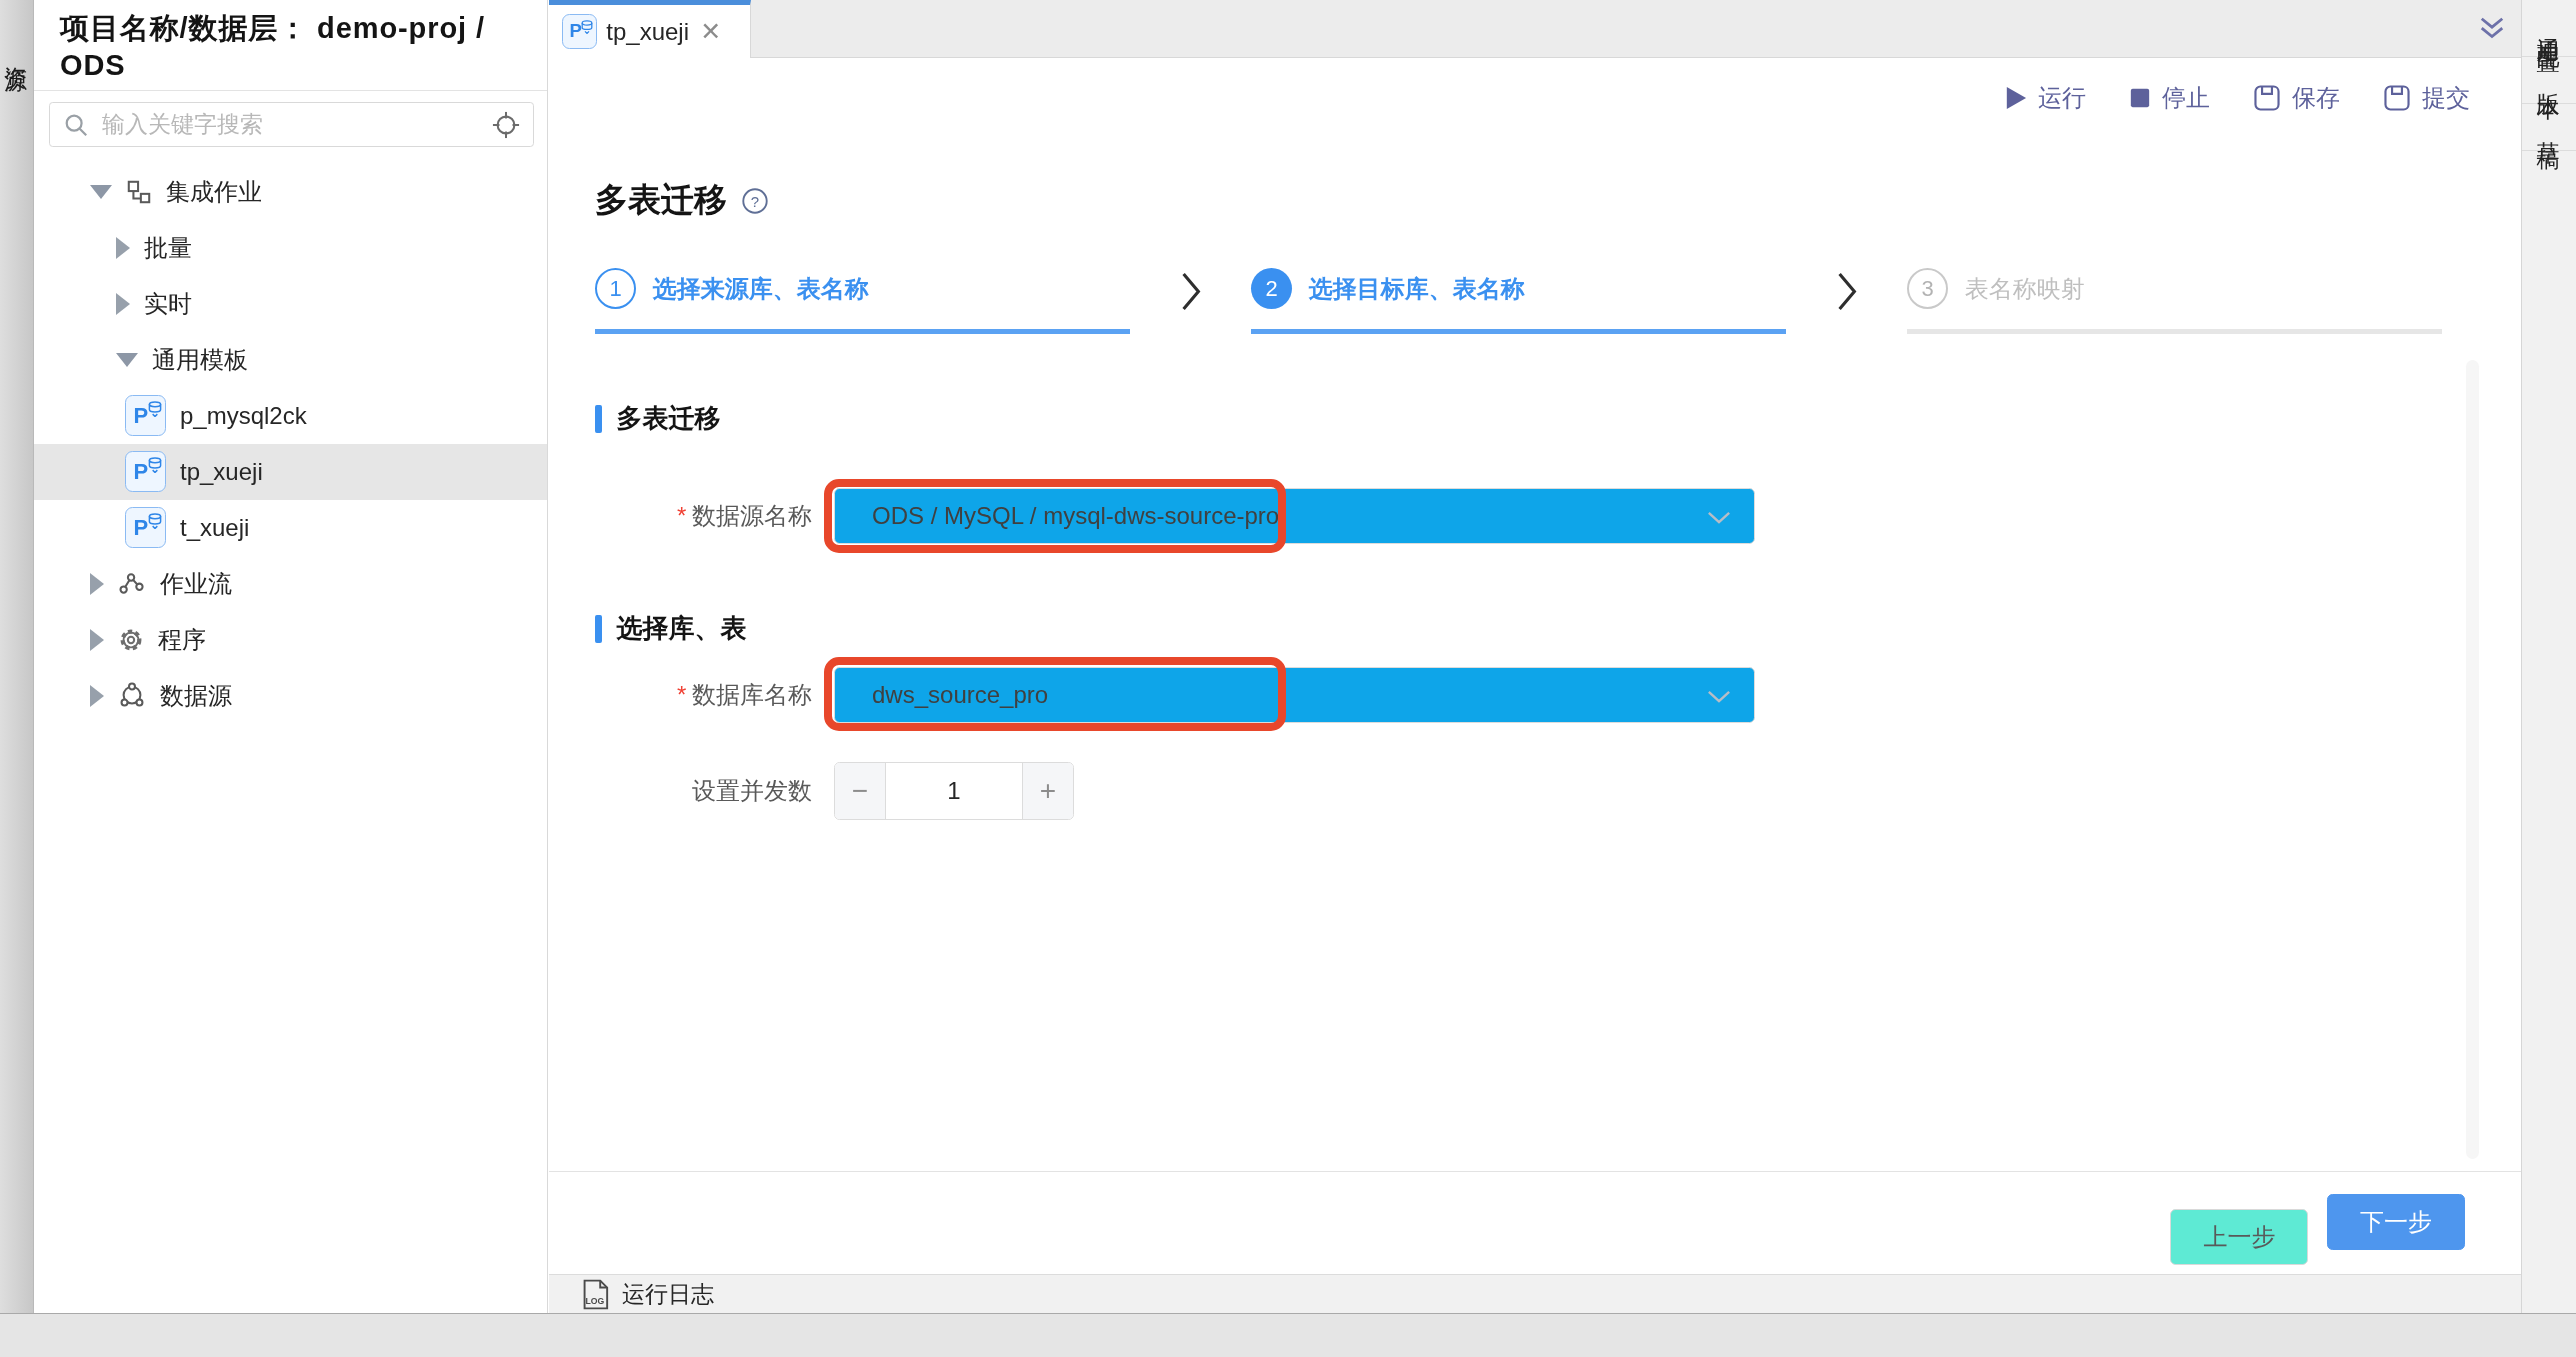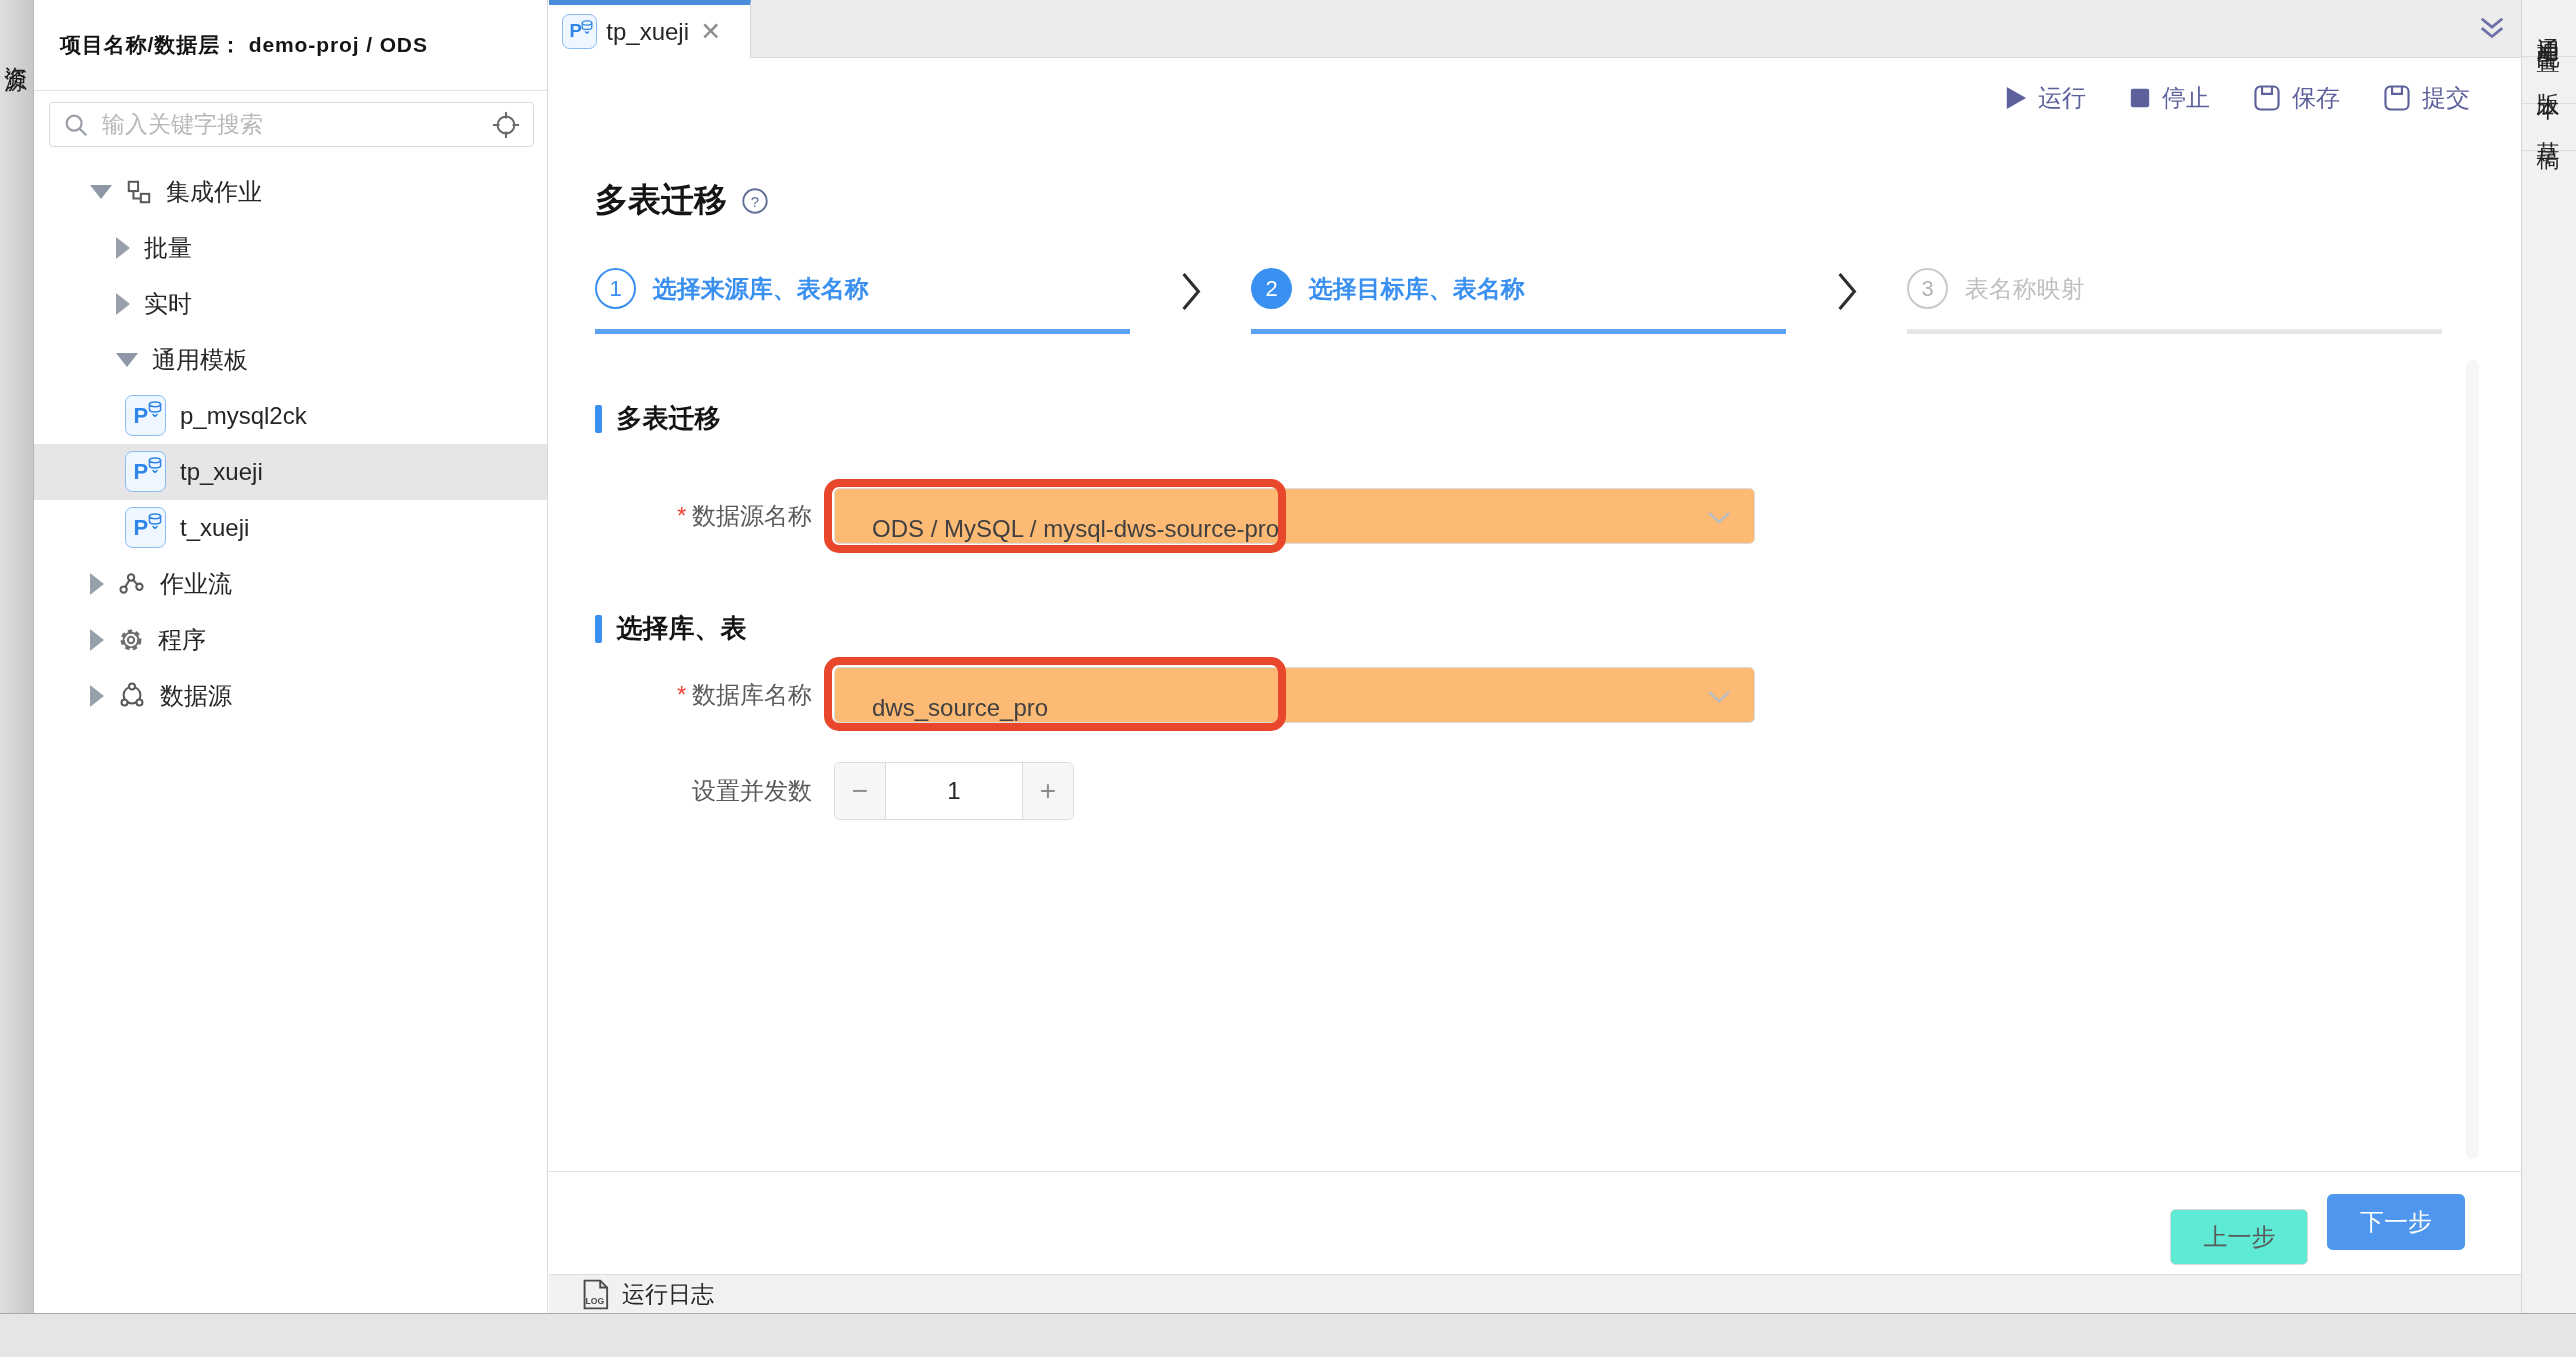--- a/index.html
+++ b/index.html
@@ -15,21 +15,21 @@
   .left-rail{position:absolute;left:0;top:0;width:34px;height:1313px;
     background:linear-gradient(90deg,#dedede,#c7c7c7);
     border-right:0.9px solid #b9b9b9;box-sizing:border-box;display:flex;justify-content:center;}
   .left-rail-label{writing-mode:vertical-rl;text-orientation:upright;
     padding-top:48px;font-size:23px;color:#1b1b1b;letter-spacing:3.7px;}
 
   
   .sidebar{position:absolute;left:34px;top:0;width:514px;height:1313px;background:#fff;
     border-right:0.9px solid #d9d9d9;box-sizing:border-box;}
   .sb-header{height:90px;border-bottom:0.9px solid #e3e3e3;display:flex;align-items:center;
-    padding-left:26px;font-size:21px;font-weight:bold;color:#141414;letter-spacing:0.9px;}
+    padding-left:26px;font-size:29px;font-weight:bold;color:#141414;letter-spacing:0.9px;}
   .search-box{margin:11px 13px 5.6px 15px;height:43px;border:0.9px solid #d9d9d9;border-radius:3.7px;
     display:flex;align-items:center;padding:0 13px;gap:11px;background:#fff;}
   .search-box input{flex:1;border:none;outline:none;font-size:23px;color:#333;background:transparent;
     font-family:inherit;min-width:0;}
   .search-box input::placeholder{color:#b8b8b8;}
   .tree{margin-top:16.7px;}
   .trow{display:flex;align-items:center;height:56px;gap:14px;font-size:24px;color:#262626;cursor:default;}
   .trow.lvl1{padding-left:56px;}
   .trow.lvl2{padding-left:82px;}
   .trow.lvl3{padding-left:91px;}
@@ -86,22 +86,22 @@
   .sec.first{margin-top:67px;}
   .sec.second{margin-top:67px;}
 
   .frow{display:flex;align-items:center;margin-left:46px;}
   .frow.r1{margin-top:52px;}
   .frow.r2{margin-top:20.4px;}
   .frow.r3{margin-top:39px;}
   .flabel{width:217px;text-align:right;padding-right:22px;font-size:24px;color:#595959;flex:0 0 auto;}
   .req{color:#f04134;margin-right:5.6px;font-size:24px;}
   .sel-wrap{position:relative;}
-  .select{width:921px;height:56px;border:0.9px solid #dcdcdc;border-radius:5.6px;background:#fdba74;
-    display:flex;align-items:flex-end;padding:0 65px 0 37px;box-sizing:border-box;font-size:24px;color:#404040;}
+  .select{width:921px;height:56px;border:0.9px solid #dcdcdc;border-radius:5.6px;background:#0ea5e9;
+    display:flex;align-items:center;padding:0 65px 0 37px;box-sizing:border-box;font-size:24px;color:#404040;}
   .select .chev{position:absolute;right:24px;top:23px;}
   .ann{position:absolute;left:-10.2px;top:-9.3px;width:462px;height:74px;border:8.4px solid #e8472b;
     border-radius:15px;box-sizing:border-box;pointer-events:none;}
 
   .num-stepper{display:flex;height:58px;border:0.9px solid #dcdcdc;border-radius:5.6px;overflow:hidden;background:#fff;box-sizing:border-box;}
   .ns-btn{width:50px;display:flex;align-items:center;justify-content:center;background:#f5f6f8;
     color:#8c8c8c;font-size:28px;}
   .ns-btn.minus{border-right:0.9px solid #dcdcdc;}
   .ns-btn.plus{border-left:0.9px solid #dcdcdc;}
   .ns-val{width:136px;display:flex;align-items:center;justify-content:center;font-size:24px;color:#262626;background:#fff;}

